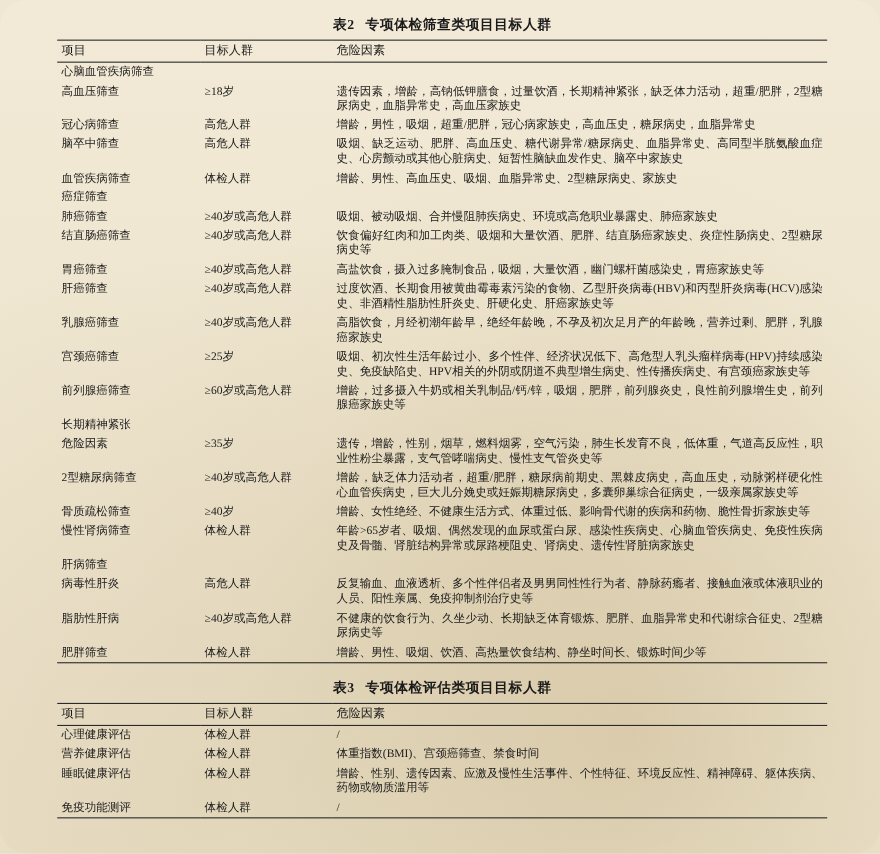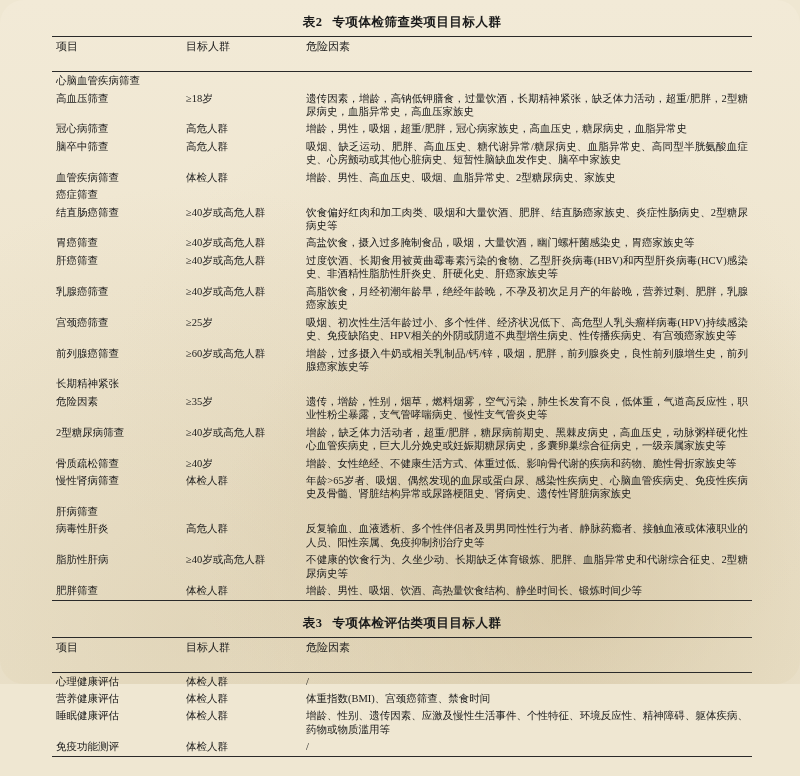--- a/index.html
+++ b/index.html
@@ -11,21 +11,21 @@
     width: 800px;
     height: 776px;
     font-family: "Liberation Serif", serif;
     color: #1a1a1a;
     position: relative;
     overflow: hidden;
   }
   .page {
     position: relative;
     width: 800px;
-    height: 684px;
+    height: 776px;
     background: linear-gradient(180deg, #f2ead7 0%, #efe6d0 40%, #ece3cb 100%);
     box-sizing: border-box;
     padding: 10px 48px 0 52px;
     border-radius: 24px;
   }
   
   .page::before {
     content: "";
     position: absolute;
     left: 0; top: 0; right: 0; bottom: 0;
@@ -48,21 +48,21 @@
 
   table.doc {
     width: 100%;
     border-collapse: collapse;
     font-size: 10.5px;
     line-height: 1.28;
   }
   table.doc thead th {
     font-weight: normal;
     text-align: left;
-    padding: 2px 4px 18px 4px;
+    padding: 2px 4px 3px 4px;
     border-top: 1.4px solid #2a2a2a;
     border-bottom: 0.9px solid #2a2a2a;
     font-size: 11px;
   }
   table.doc tbody td {
     padding: 2px 4px 2px 4px;
     vertical-align: top;
   }
   table.doc tbody tr.last-row td {
     border-bottom: 1.4px solid #2a2a2a;
@@ -127,20 +127,25 @@
             <td class="lvl2">血管疾病筛查</td>
             <td>体检人群</td>
             <td class="risk">增龄、男性、高血压史、吸烟、血脂异常史、2型糖尿病史、家族史</td>
           </tr>
           <tr>
             <td class="lvl1 grp">癌症筛查</td>
             <td></td>
             <td class="risk"></td>
           </tr>
           <tr>
+            <td class="lvl2">肺癌筛查</td>
+            <td>≥40岁或高危人群</td>
+            <td class="risk">吸烟、被动吸烟、合并慢阻肺疾病史、环境或高危职业暴露史、肺癌家族史</td>
+          </tr>
+          <tr>
             <td class="lvl2">结直肠癌筛查</td>
             <td>≥40岁或高危人群</td>
             <td class="risk">饮食偏好红肉和加工肉类、吸烟和大量饮酒、肥胖、结直肠癌家族史、炎症性肠病史、2型糖尿病史等</td>
           </tr>
           <tr>
             <td class="lvl2">胃癌筛查</td>
             <td>≥40岁或高危人群</td>
             <td class="risk">高盐饮食，摄入过多腌制食品，吸烟，大量饮酒，幽门螺杆菌感染史，胃癌家族史等</td>
           </tr>
           <tr>

